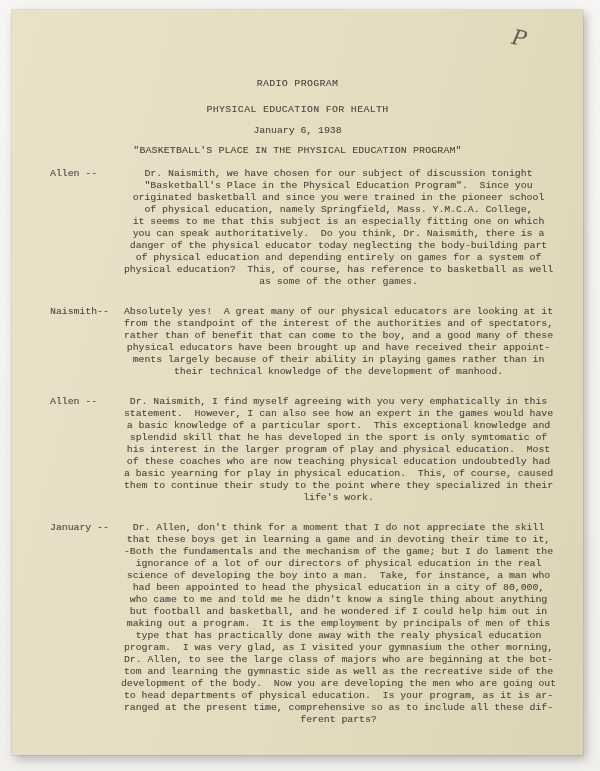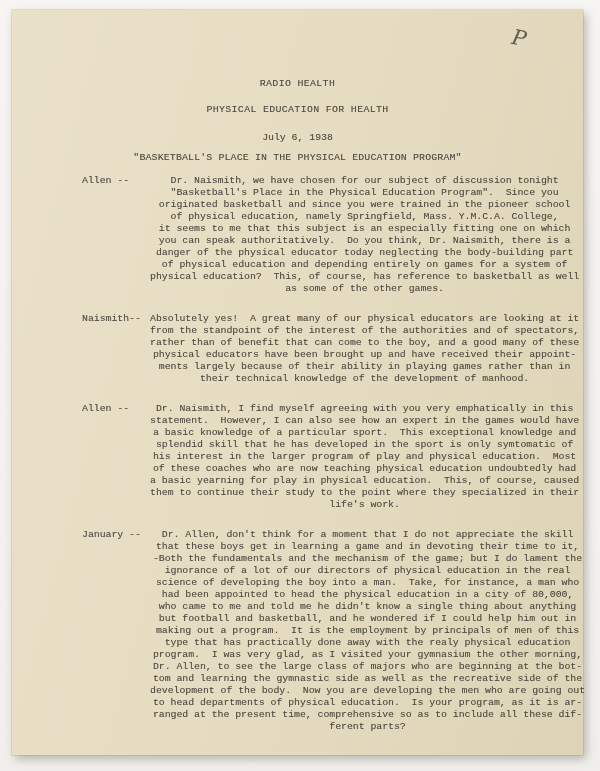--- a/index.html
+++ b/index.html
@@ -39,35 +39,34 @@
   }
   .header {
     padding-top: 68px;
     text-align: center;
     color: #4e4a40;
     font-size: 9.8px;
     line-height: 12px;
   }
   .header .h-line { margin-bottom: 0; }
   .header .h1 { margin-bottom: 14px; letter-spacing: 0.4px; }
-  .header .h2 { margin-bottom: 16px;  letter-spacing: 0.4px; }
+  .header .h2 { margin-bottom: 9px;  letter-spacing: 0.4px; }
   .header .h3 { margin-bottom: 8px; }
   .header .h4 { letter-spacing: 0.2px; }
   .dialogue {
     margin-top: 11px;
     margin-left: 38px;
     margin-right: 24px;
     color: #4e4a40;
     font-size: 9.8px;
     line-height: 12px;
   }
   .dialogue-row {
     display: flex;
     align-items: flex-start;
-    margin-left: 32px;
   }
   .dialogue-row + .dialogue-row { margin-top: 18px; }
   .speaker {
     flex: 0 0 68px;
     white-space: pre;
   }
   .speech {
     flex: 1 1 auto;
     white-space: pre;
     text-align: center;
@@ -77,23 +76,23 @@
 </style>
 </head>
 <body>
 
 <div class="scan-bg">
   <div class="paper">
 
     <div class="hand-mark">P</div>
 
     <div class="header">
-      <div class="h-line h1">RADIO HEALTH</div>
+      <div class="h-line h1">RADIO PROGRAM</div>
       <div class="h-line h2">PHYSICAL EDUCATION FOR HEALTH</div>
-      <div class="h-line h3">July 6, 1938</div>
+      <div class="h-line h3">January 6, 1938</div>
       <div class="h-line h4">"BASKETBALL'S PLACE IN THE PHYSICAL EDUCATION PROGRAM"</div>
     </div>
 
     <div class="dialogue">
   <div class="dialogue-row">
     <div class="speaker">Allen --</div>
     <div class="speech">Dr. Naismith, we have chosen for our subject of discussion tonight
 "Basketball's Place in the Physical Education Program".  Since you
 originated basketball and since you were trained in the pioneer school
 of physical education, namely Springfield, Mass. Y.M.C.A. College,

